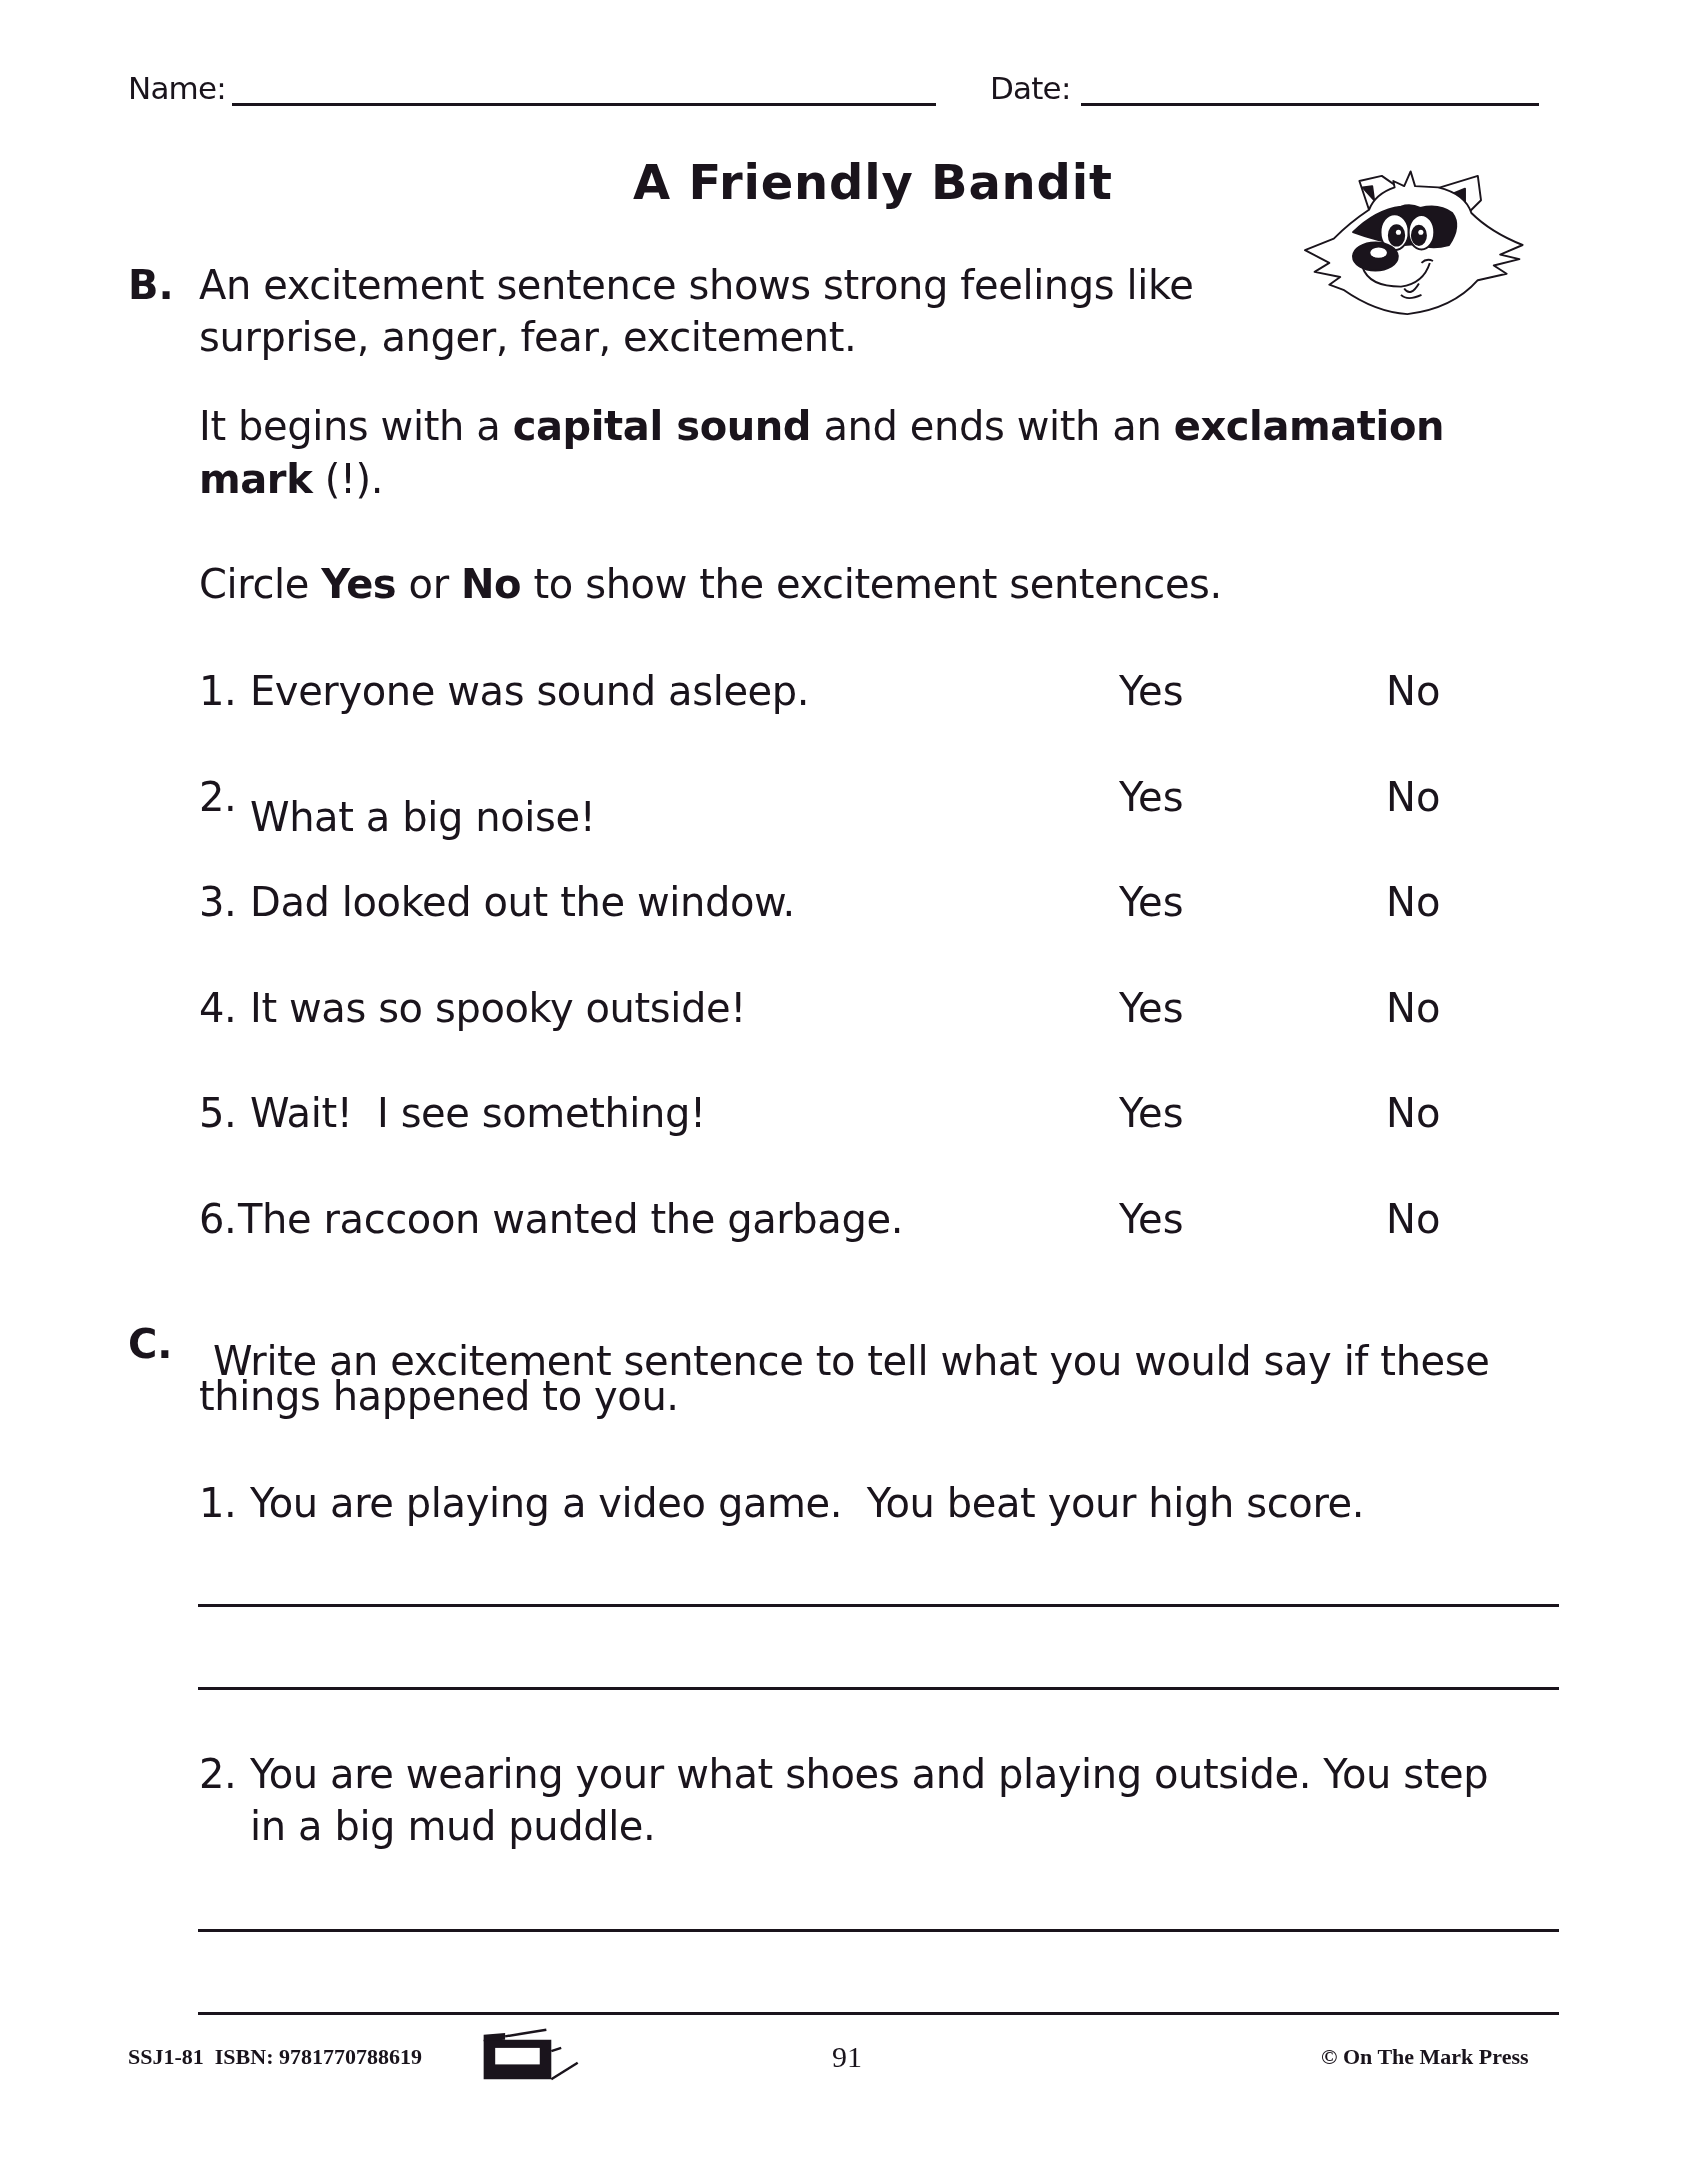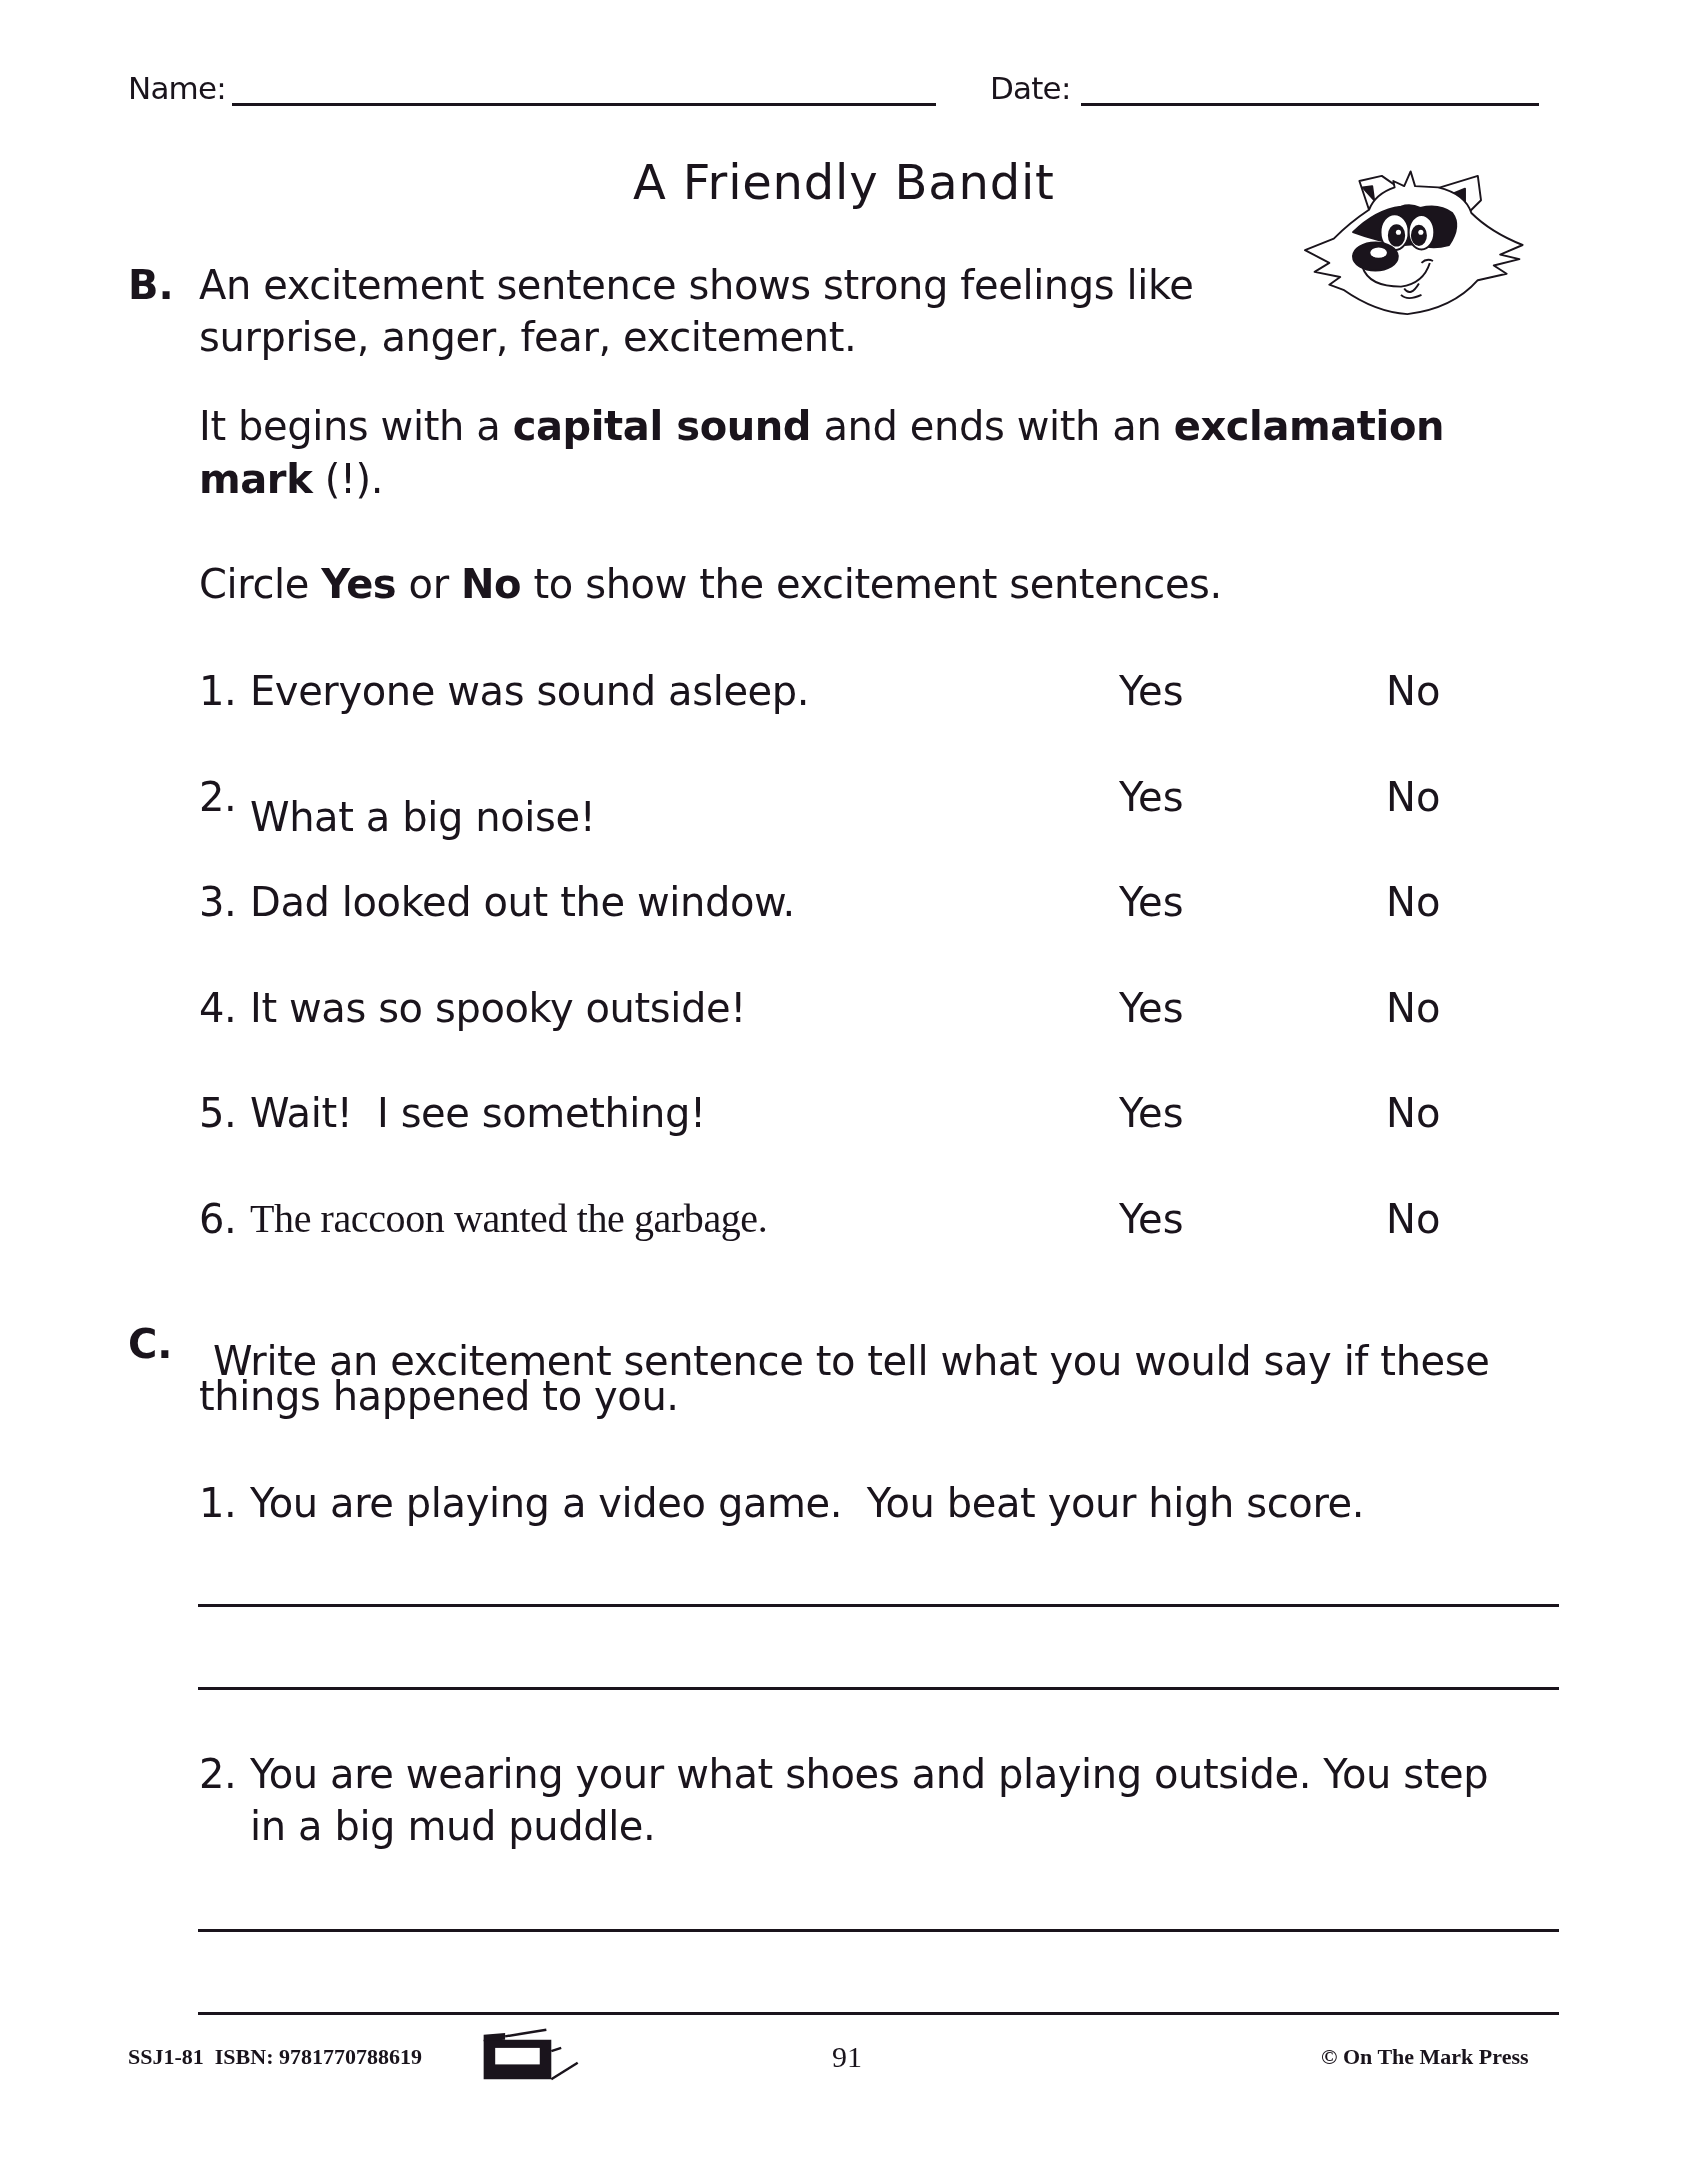--- a/index.html
+++ b/index.html
@@ -1,20 +1,20 @@
 <!DOCTYPE html>
 <html style="font-size:13px"><head>
 <meta charset="utf-8">
 <style>
   html, body { margin: 0; padding: 0; background: #ffffff; }
   body { width: 1687px; height: 2183px; position: relative; overflow: hidden; color: #1a141c; font-family: "DejaVu Sans", sans-serif; }
   .abs { position: absolute; white-space: nowrap; }
   .hdr { font-size: 31px; line-height: 1; letter-spacing: -0.8px; }
   .rule { position: absolute; height: 3.3px; background: #1a141c; }
-  .title { font-size: 48px; font-weight: normal; line-height: 1; letter-spacing: 0.8px; }
+  .title { font-size: 48px; font-weight: bold; line-height: 1; letter-spacing: 0.8px; }
   .body { font-size: 40px; line-height: 1; letter-spacing: -0.4px; }
   .label { font-size: 40px; font-weight: bold; line-height: 1; }
   .b { font-weight: bold; }
   .ans { font-size: 40px; line-height: 1; }
   .foot { font-family: "Liberation Serif", serif; font-weight: bold; font-size: 22px; line-height: 1; }
   .pagenum { font-family: "Liberation Serif", serif; font-size: 30px; line-height: 1; }
   .wline { position: absolute; left: 198px; width: 1361px; height: 3.3px; background: #1a141c; }
 </style>
 </head>
 <body>
@@ -90,21 +90,21 @@
   <div class="abs body" style="left:250px; top:988px;">It was so spooky outside!</div>
   <div class="abs ans" style="left:1119px; top:988px;">Yes</div>
   <div class="abs ans" style="left:1386px; top:988px;">No</div>
 
   <div class="abs body" style="left:199px; top:1093px;">5.</div>
   <div class="abs body" style="left:250px; top:1093px; white-space:pre;">Wait!  I see something!</div>
   <div class="abs ans" style="left:1119px; top:1093px;">Yes</div>
   <div class="abs ans" style="left:1386px; top:1093px;">No</div>
 
   <div class="abs body" style="left:199px; top:1199px;">6.</div>
-  <div class="abs body" style="left:250px; top:1199px;font-family:Liberation Serif, serif;">The raccoon wanted the garbage.</div>
+  <div class="abs body" style="left:238px; top:1199px;">The raccoon wanted the garbage.</div>
   <div class="abs ans" style="left:1119px; top:1199px;">Yes</div>
   <div class="abs ans" style="left:1386px; top:1199px;">No</div>
 </div>
 
 <div class="abs label" style="left:128px; top:1324px;">C.</div>
 <div class="abs body" style="left:213px; top:1324px;margin-top:17px;">Write an excitement sentence to tell what you would say if these</div>
 <div class="abs body" style="left:199px; top:1376px;">things happened to you.</div>
 
 <div class="abs body" style="left:199px; top:1483px;">1.</div>
 <div class="abs body" style="left:250px; top:1483px; white-space:pre;">You are playing a video game.  You beat your high score.</div>

